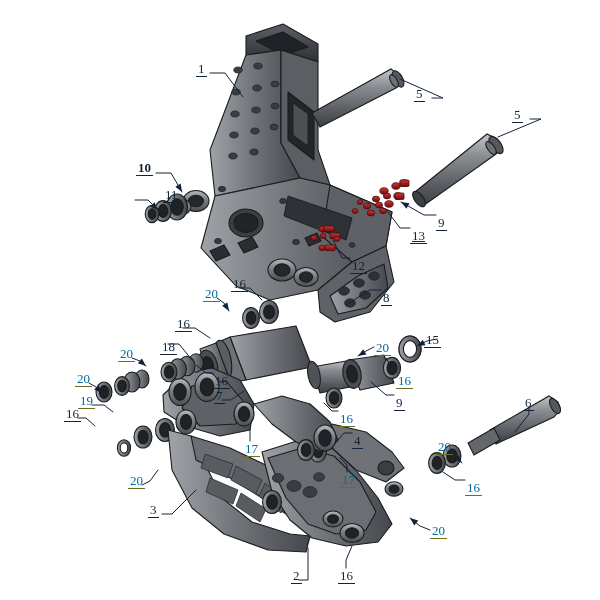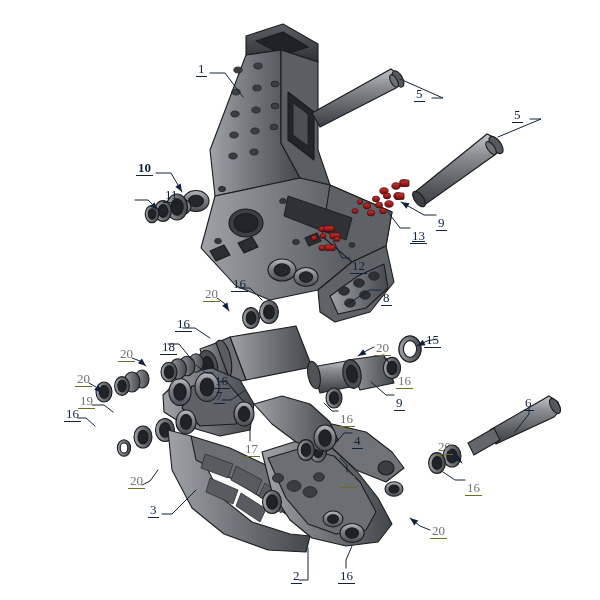--- a/index.html
+++ b/index.html
@@ -3,21 +3,21 @@
 <meta charset="utf-8">
 <style>
   html,body{margin:0;padding:0;background:#ffffff;}
   body{width:600px;height:600px;overflow:hidden;
        font-family:"Liberation Serif", serif;}
   #stage{position:relative;width:600px;height:600px;background:#fff;}
   svg#art{position:absolute;left:0;top:0;width:600px;height:600px;display:block;}
   .callout{position:absolute;font-family:"Liberation Serif", serif;
            font-size:13px;line-height:13px;color:#12223a;white-space:nowrap;
            border-bottom:1.1px solid #12223a;padding:0 2px 1px 2px;}
-  .callout.olive{color:#737373;border-bottom-color:#6d6d22;}
+  .callout.olive{color:#0369a1;border-bottom-color:#6d6d22;}
 </style>
 </head>
 <body>
 
 <div id="stage">
 
 <svg id="art" viewBox="0 0 600 600">
   <defs>
     <linearGradient id="gMet" x1="0" y1="0" x2="0" y2="1">
       <stop offset="0" stop-color="#b6b9bd"></stop>

